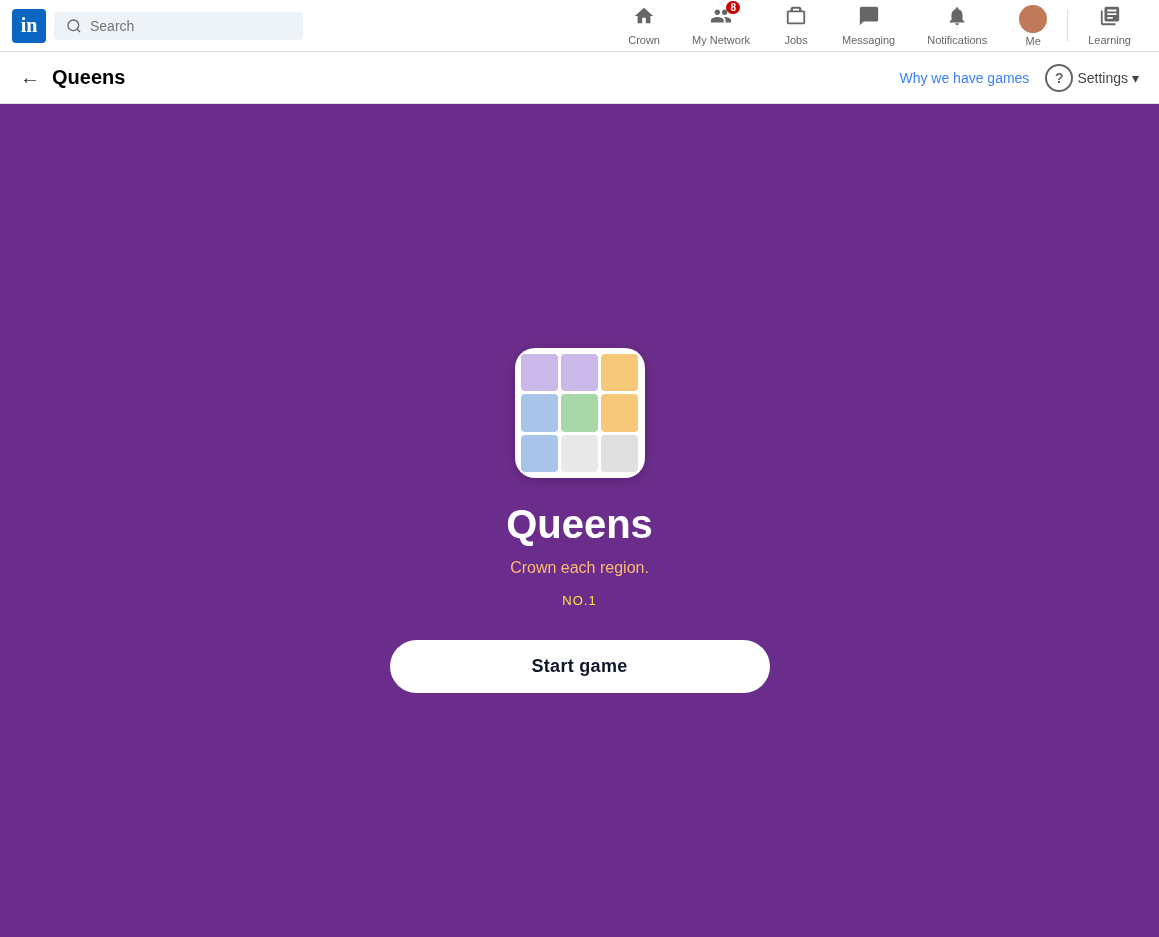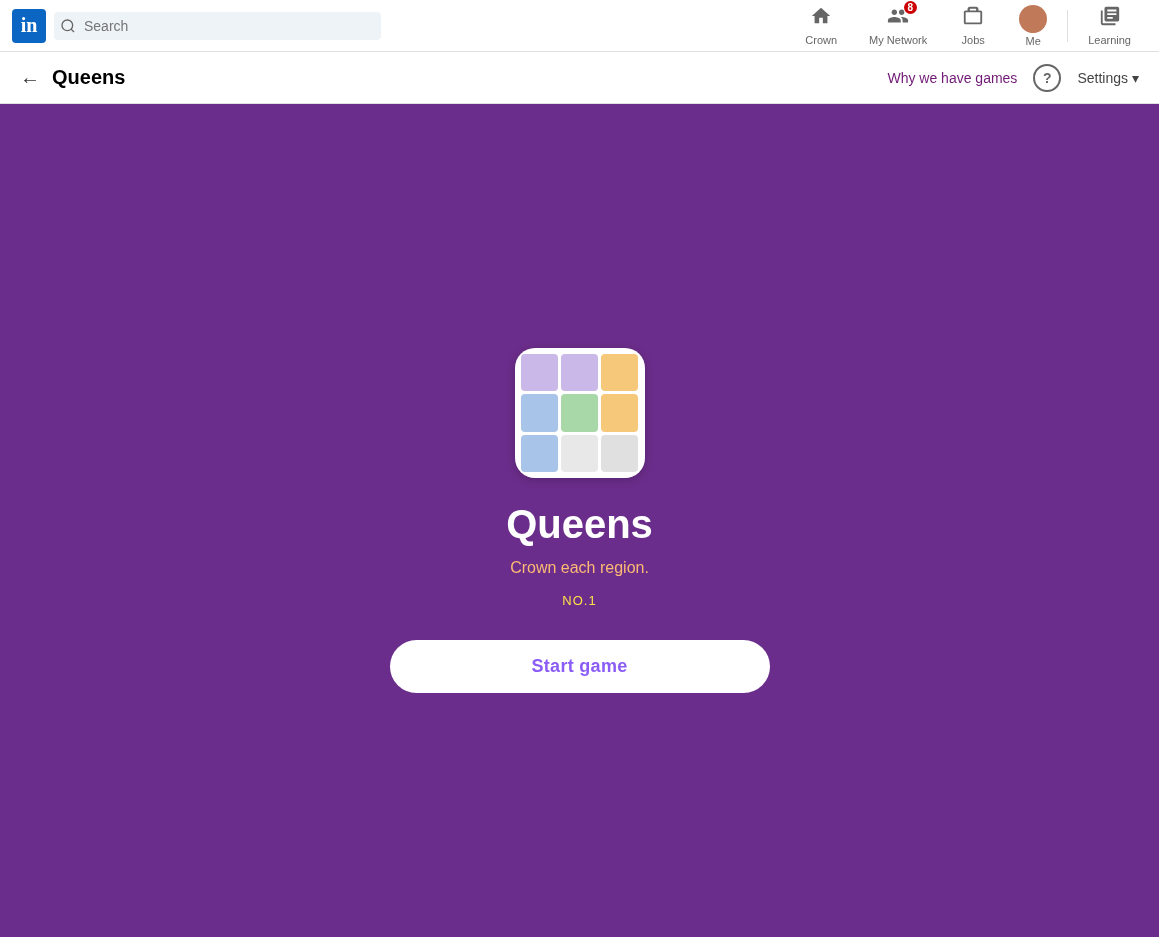--- a/index.html
+++ b/index.html
@@ -32,22 +32,22 @@
       color: #fff;
       font-size: 20px;
       font-weight: bold;
       font-family: Georgia, serif;
     }
     .search-bar {
       display: flex;
       align-items: center;
       background: #eef3f8;
       border-radius: 4px;
-      padding: 6px 6px;
-      width: 327px;
+      padding: 6px 12px;
+      width: 249px;
       gap: 8px;
     }
     .search-bar input {
       border: none;
       background: transparent;
       outline: none;
       font-size: 14px;
       color: #333;
       width: 100%;
     }
@@ -132,40 +132,40 @@
       text-decoration: none;
     }
     .game-title-subnav {
       font-size: 20px;
       font-weight: 600;
       color: #000;
     }
     .why-games-link {
       margin-left: auto;
       font-size: 14px;
-      color: #701a75;
+      color: #3b82f6;
       cursor: pointer;
       text-decoration: none;
     }
     .help-icon-btn {
       margin-left: 16px;
       width: 28px;
       height: 28px;
       border: 2px solid #666;
       border-radius: 50%;
       display: flex;
       align-items: center;
       justify-content: center;
       color: #666;
       font-size: 14px;
       cursor: pointer;
       font-weight: bold;
     }
     .settings-btn {
-      margin-left: 16px;
+      margin-left: 4px;
       font-size: 14px;
       color: #444;
       cursor: pointer;
       display: flex;
       align-items: center;
       gap: 4px;
     }
 
     
     .game-main {
@@ -212,21 +212,21 @@
       margin-top: -4px;
     }
     .game-number {
       font-size: 13px;
       color: #fde047;
       letter-spacing: 1px;
     }
     .start-game-btn {
       margin-top: 16px;
       background: #fff;
-      color: #8b5cf6;
+      color: #0f172a;
       border: none;
       border-radius: 30px;
       padding: 16px 0;
       width: 380px;
       font-size: 18px;
       font-weight: 600;
       cursor: pointer;
       letter-spacing: 0.3px;
     }
   </style>
@@ -263,20 +263,36 @@
       </div>
       <span class="nav-label">My Network</span>
     </a>
     <a class="nav-item">
       <div class="nav-icon">
         <svg width="22" height="22" viewBox="0 0 24 24" fill="#666">
             <path d="M20 6h-2.18c.07-.44.18-.86.18-1.3C18 3.12 16.88 2 15.5 2h-7C7.12 2 6 3.12 6 4.7c0 .44.11.86.18 1.3H4c-1.1 0-2 .9-2 2v11c0 1.1.9 2 2 2h16c1.1 0 2-.9 2-2V8c0-1.1-.9-2-2-2zM8.5 4.7c0-.44.36-.7.8-.7h5.4c.44 0 .8.26.8.7 0 .44-.11.86-.3 1.3H8.8c-.19-.44-.3-.86-.3-1.3zM20 19H4V8h16v11z"></path>
           </svg>
       </div>
       <span class="nav-label">Jobs</span>
+    </a>
+    <a class="nav-item">
+      <div class="nav-icon">
+        <svg width="22" height="22" viewBox="0 0 24 24" fill="#666">
+            <path d="M20 2H4c-1.1 0-2 .9-2 2v18l4-4h14c1.1 0 2-.9 2-2V4c0-1.1-.9-2-2-2z"></path>
+          </svg>
+      </div>
+      <span class="nav-label">Messaging</span>
+    </a>
+    <a class="nav-item">
+      <div class="nav-icon">
+        <svg width="22" height="22" viewBox="0 0 24 24" fill="#666">
+            <path d="M12 22c1.1 0 2-.9 2-2h-4c0 1.1.9 2 2 2zm6-6v-5c0-3.07-1.64-5.64-4.5-6.32V4c0-.83-.67-1.5-1.5-1.5s-1.5.67-1.5 1.5v.68C7.63 5.36 6 7.92 6 11v5l-2 2v1h16v-1l-2-2z"></path>
+          </svg>
+      </div>
+      <span class="nav-label">Notifications</span>
     </a>
     <a class="nav-item">
       <div class="nav-icon">
         <div class="avatar-circle">
           <svg viewBox="0 0 28 28" fill="#8B5E3C">
             <circle cx="14" cy="10" r="5" fill="#c07a5a"></circle>
             <ellipse cx="14" cy="22" rx="9" ry="6" fill="#c07a5a"></ellipse>
           </svg>
         </div>
       </div>

